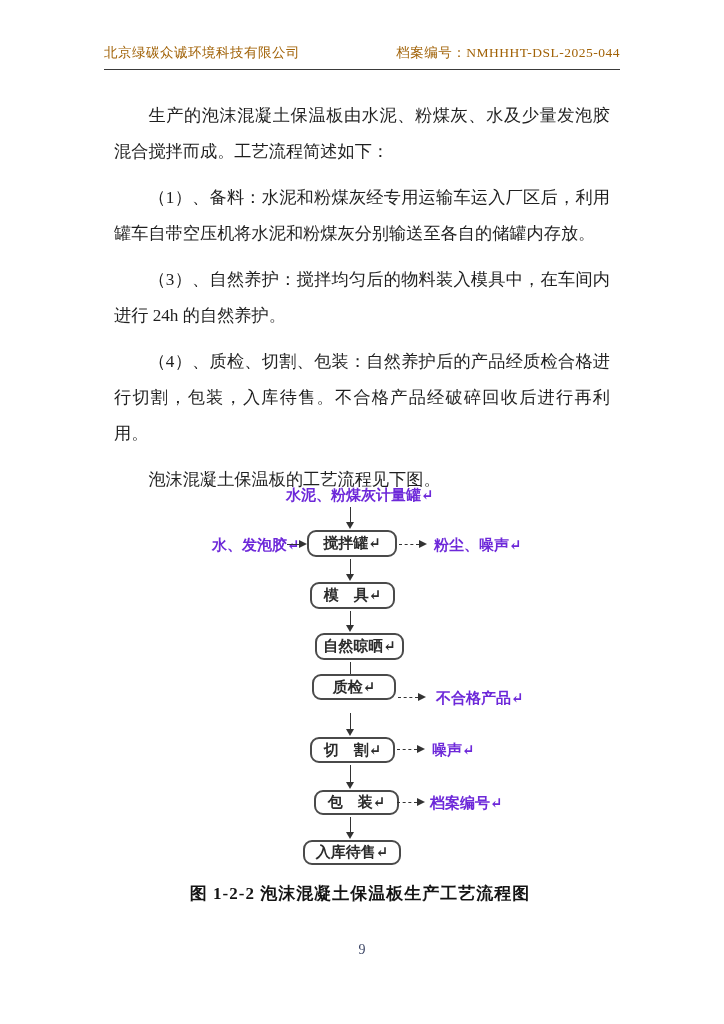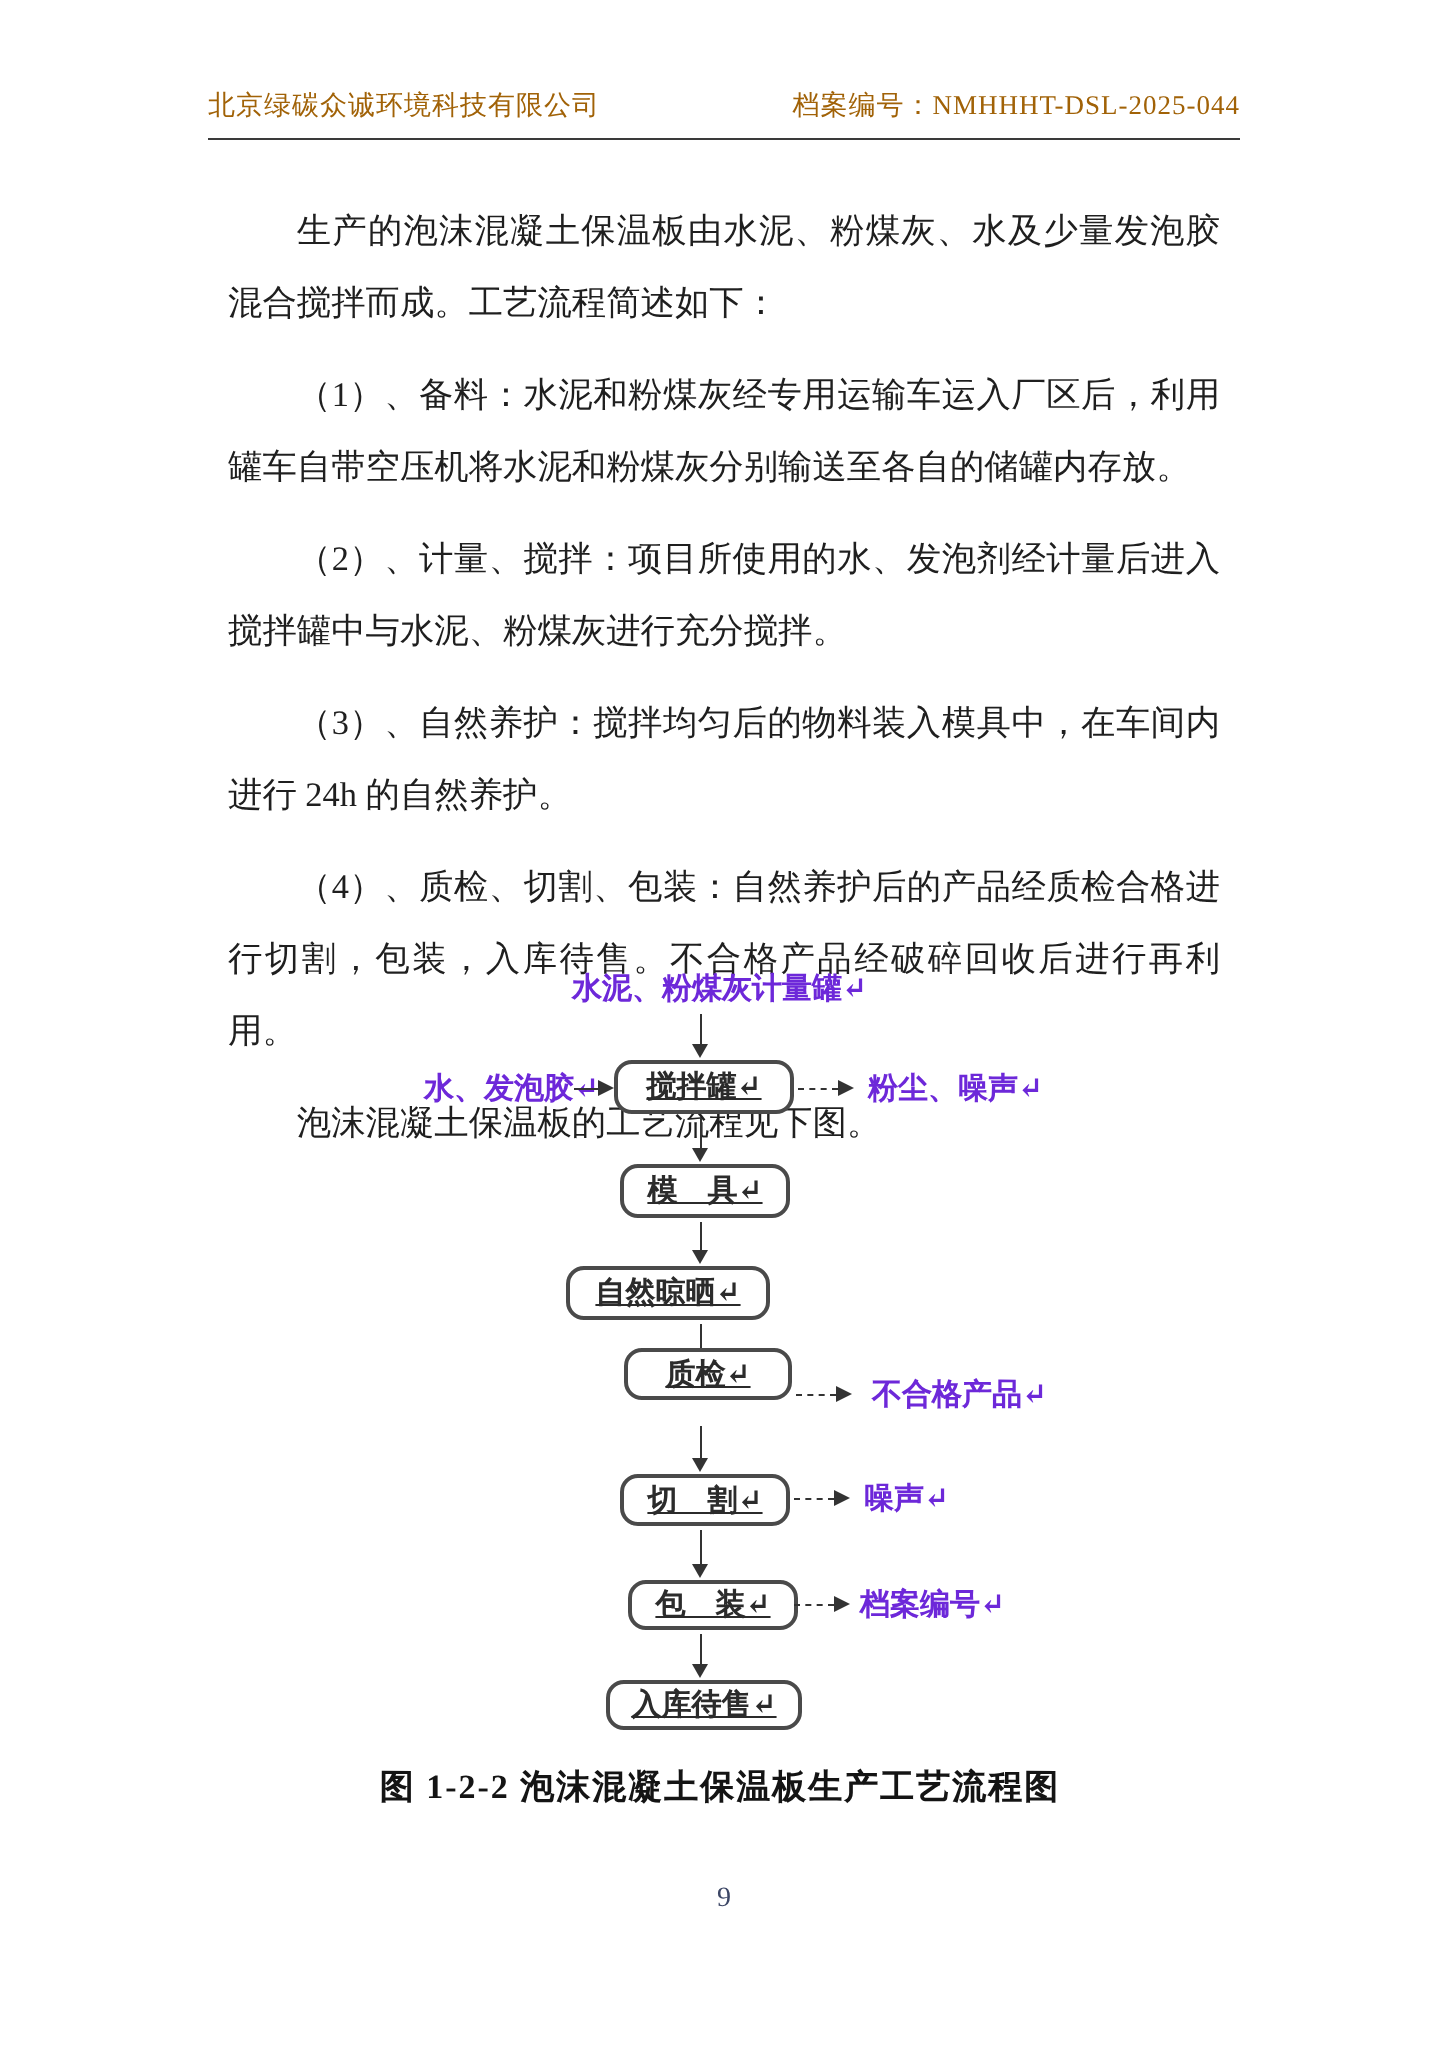--- a/index.html
+++ b/index.html
@@ -52,21 +52,20 @@
     border: 2px solid #4a4a4a;
     border-radius: 9px;
     background: #ffffff;
     display: flex;
     align-items: center;
     justify-content: center;
     font-size: 15px;
     font-weight: bold;
     color: #2b2b2b;
     white-space: nowrap;
-    text-decoration: underline;
   }
   .varrow {
     position: absolute;
     width: 0;
     border-left: 1.6px solid #333333;
   }
   .varrow::after {
     content: "";
     position: absolute;
     left: -5.2px; bottom: -7px;
@@ -116,21 +115,20 @@
 <div class="page">
 
   <div class="header">
     <span>北京绿碳众诚环境科技有限公司</span>
     <span><span>档案编号：</span><span>NMHHHT-DSL-2025-044</span></span>
   </div>
 
   <div class="content">
     <p>生产的泡沫混凝土保温板由水泥、粉煤灰、水及少量发泡胶混合搅拌而成。工艺流程简述如下：</p>
     <p>（1）、备料：水泥和粉煤灰经专用运输车运入厂区后，利用罐车自带空压机将水泥和粉煤灰分别输送至各自的储罐内存放。</p>
-    <p>（2）、计量、搅拌：项目所使用的水、发泡剂经计量后进入搅拌罐中与水泥、粉煤灰进行充分搅拌。</p>
     <p>（3）、自然养护：搅拌均匀后的物料装入模具中，在车间内进行 24h 的自然养护。</p>
     <p>（4）、质检、切割、包装：自然养护后的产品经质检合格进行切割，包装，入库待售。不合格产品经破碎回收后进行再利用。</p>
     <p>泡沫混凝土保温板的工艺流程见下图。</p>
   </div>
 
   <div>
 
     <div class="fc-text" style="left:286px; top:486px;">水泥、粉煤灰计量罐↵</div>
 
     <div class="varrow" style="left:350px; top:507px; height:15px;"></div>
@@ -139,21 +137,21 @@
     <div class="fc-text" style="left:212px; top:536px;">水、发泡胶↵</div>
     <div class="harrow" style="left:287px; top:544px; width:12px;"></div>
 
     <div class="harrow dashed" style="left:399px; top:544px; width:20px;"></div>
     <div class="fc-text" style="left:434px; top:536px;">粉尘、噪声↵</div>
 
     <div class="varrow" style="left:350px; top:559px; height:15px;"></div>
     <div class="fc-node" style="left:310px; top:582px; width:85px; height:27px;">模　具↵</div>
 
     <div class="varrow" style="left:350px; top:611px; height:14px;"></div>
-    <div class="fc-node" style="left:283px; top:633px; width:102px; height:27px;">自然晾晒↵</div>
+    <div class="fc-node" style="left:315px; top:633px; width:89px; height:27px;">自然晾晒↵</div>
 
     <div class="varrow" style="left:350px; top:662px; height:15px;"></div>
     <div class="fc-node" style="left:312px; top:662px; width:84px; height:26px;margin-top:12px;">质检↵</div>
 
     <div class="harrow dashed" style="left:398px; top:697px; width:20px;"></div>
     <div class="fc-text" style="left:436px; top:689px;">不合格产品↵</div>
 
     <div class="varrow" style="left:350px; top:713px; height:16px;"></div>
     <div class="fc-node" style="left:310px; top:737px; width:85px; height:26px;">切　割↵</div>
 

